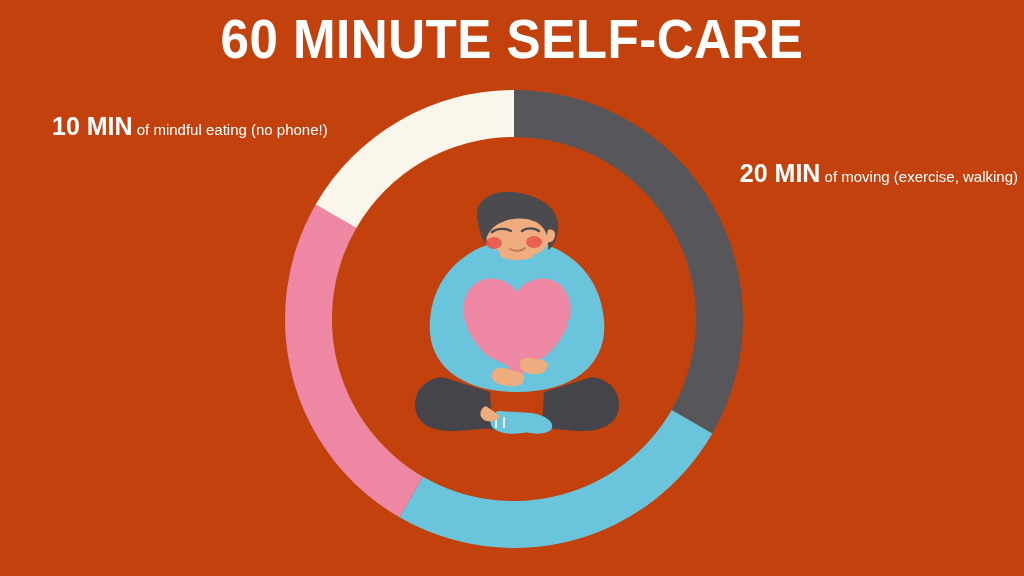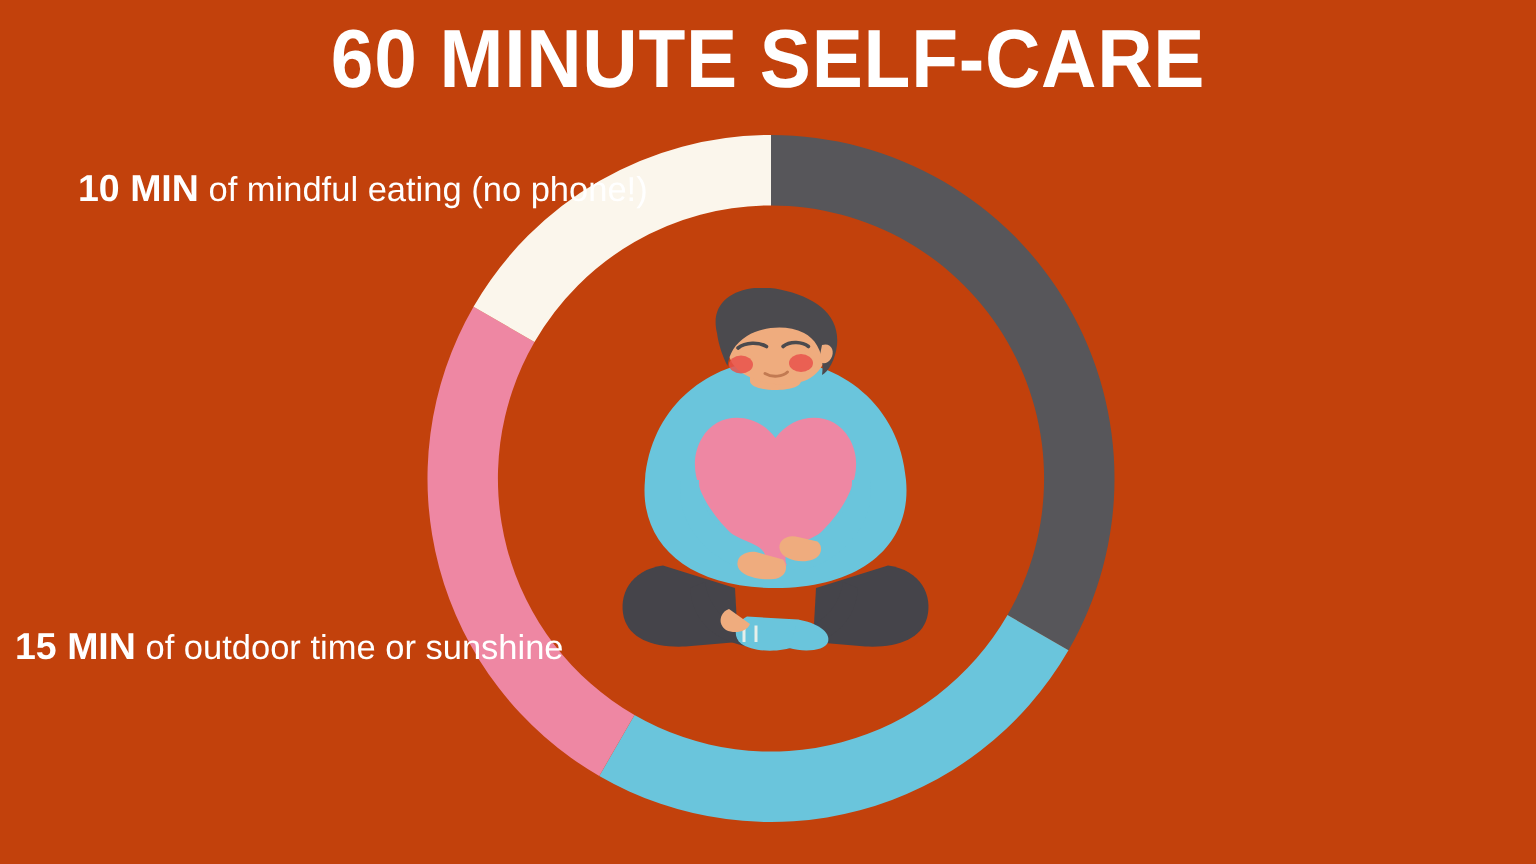--- a/index.html
+++ b/index.html
@@ -61,21 +61,21 @@
     color: #FFFFFF;
     white-space: nowrap;
     line-height: 1.1;
   }
   .callout .amount {
     font-size: 25px;
     font-weight: bold;
     letter-spacing: 0px;
   }
   .callout .desc {
-    font-size: 23px;
+    font-size: 15px;
     font-weight: normal;
     letter-spacing: 0px;
   }
   #label-eating   { left: 52px;  top: 113px; }
   #label-moving   { right: 6px;  top: 160px; }
   #label-meditation { left: 714px; top: 486px; }
   #label-outdoor  { left: 10px;  top: 418px; }
 
   
   #illustration {
@@ -102,25 +102,25 @@
           <path d="M 114.50000000000006 427.31981746663644 A 229 229 0 0 1 30.680182533363563 114.49999999999997 L 71.33574511402404 137.97249999999997 A 182.055 182.055 0 0 0 137.97250000000003 386.664254885976 Z" fill="#EE87A3"></path>
           <path d="M 30.680182533363563 114.49999999999997 A 229 229 0 0 1 228.99999999999997 0 L 228.99999999999997 46.94499999999999 A 182.055 182.055 0 0 0 71.33574511402404 137.97249999999997 Z" fill="#FBF6EC"></path>
         </g>
     </svg>
   </div>
 
   <div class="callout" id="label-eating">
     <span class="amount">10 MIN</span><span class="desc"> of mindful eating (no phone!)</span>
   </div>
 
+  <div class="callout" id="label-moving">
+    <span class="amount">20 MIN</span><span class="desc"> of moving (exercise, walking)</span>
+  </div>
 
 
-  <div class="callout" id="label-outdoor">
-    <span class="amount">15 MIN</span><span class="desc"> of outdoor time or sunshine</span>
-  </div>
 
   <div id="illustration">
     <svg viewBox="0 0 210 244">
 
       <g>
         <path d="M30 185 C8 188 0 205 4 220 C8 234 24 240 45 239 L80 236 L78 200 Z" fill="#45444A"></path>
         <path d="M180 185 C202 188 210 205 206 220 C202 234 186 240 165 239 L130 236 L132 200 Z" fill="#45444A"></path>
         <path d="M48 200 C50 228 72 240 104 241 C136 240 158 228 160 200 L150 196 C146 220 128 229 104 230 C80 229 62 220 58 196 Z" fill="#45444A"></path>
       </g>
 

